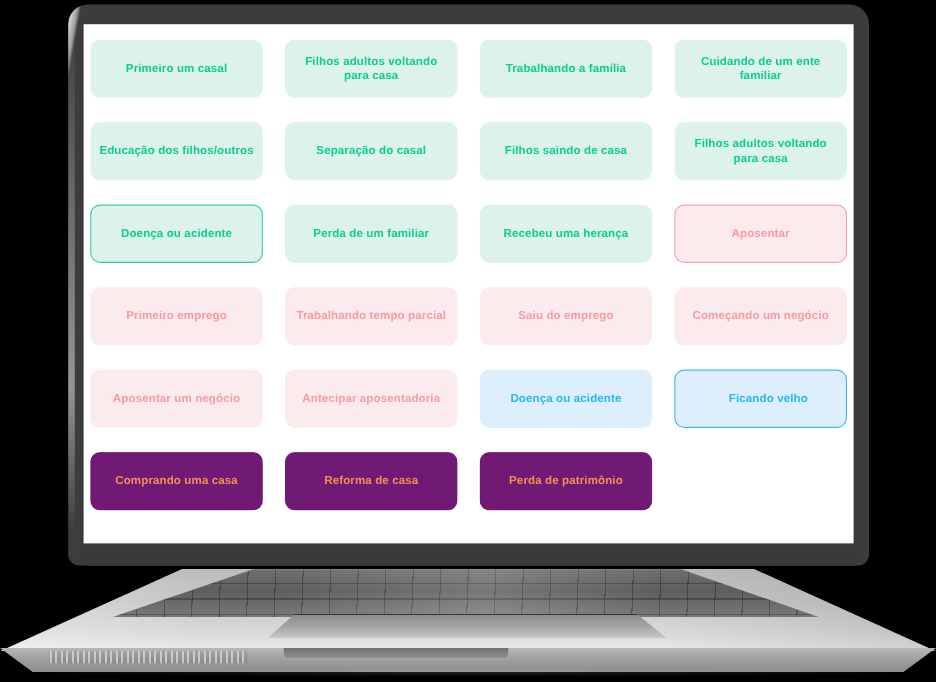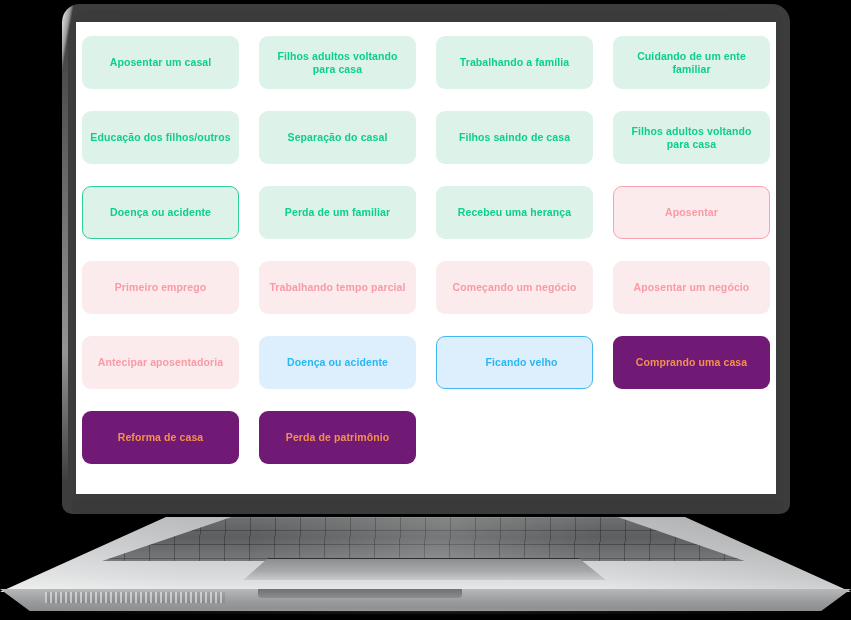--- a/index.html
+++ b/index.html
@@ -212,21 +212,21 @@
 
   <div class="laptop-lid">
     <div class="lid-inner"></div>
     <div class="lid-highlight"></div>
     <div class="lid-bottom-bar"></div>
   </div>
 
   <div class="screen">
     <div class="card-grid" id="card-grid">
         <div class="card green">
-          <span>Aposentar um casal</span>
+          <span>Primeiro um casal</span>
         </div>
         <div class="card green">
           <span>Filhos adultos voltando para casa</span>
         </div>
         <div class="card green">
           <span>Trabalhando a família</span>
         </div>
         <div class="card green">
           <span>Cuidando de um ente familiar</span>
         </div>
@@ -252,20 +252,23 @@
           <span>Recebeu uma herança</span>
         </div>
         <div class="card pink selected">
           <span>Aposentar</span>
         </div>
         <div class="card pink">
           <span>Primeiro emprego</span>
         </div>
         <div class="card pink">
           <span>Trabalhando tempo parcial</span>
+        </div>
+        <div class="card pink">
+          <span>Saiu do emprego</span>
         </div>
         <div class="card pink">
           <span>Começando um negócio</span>
         </div>
         <div class="card pink">
           <span>Aposentar um negócio</span>
         </div>
         <div class="card pink">
           <span>Antecipar aposentadoria</span>
         </div>

